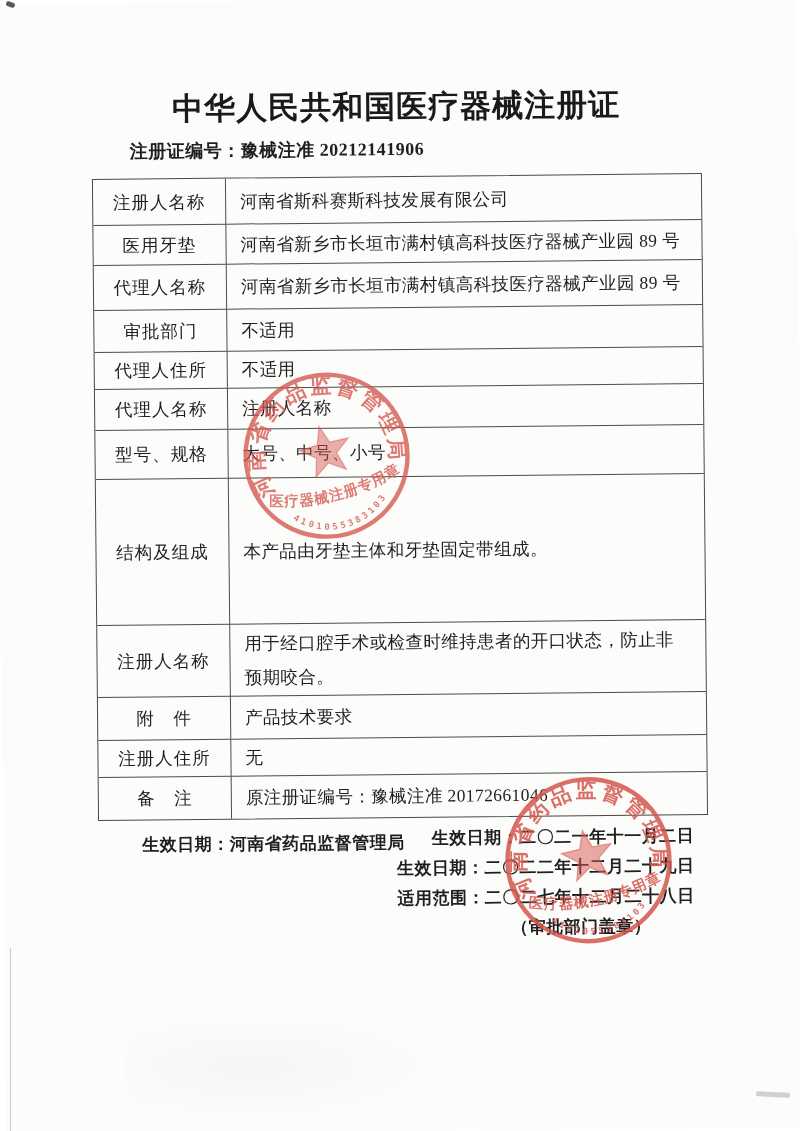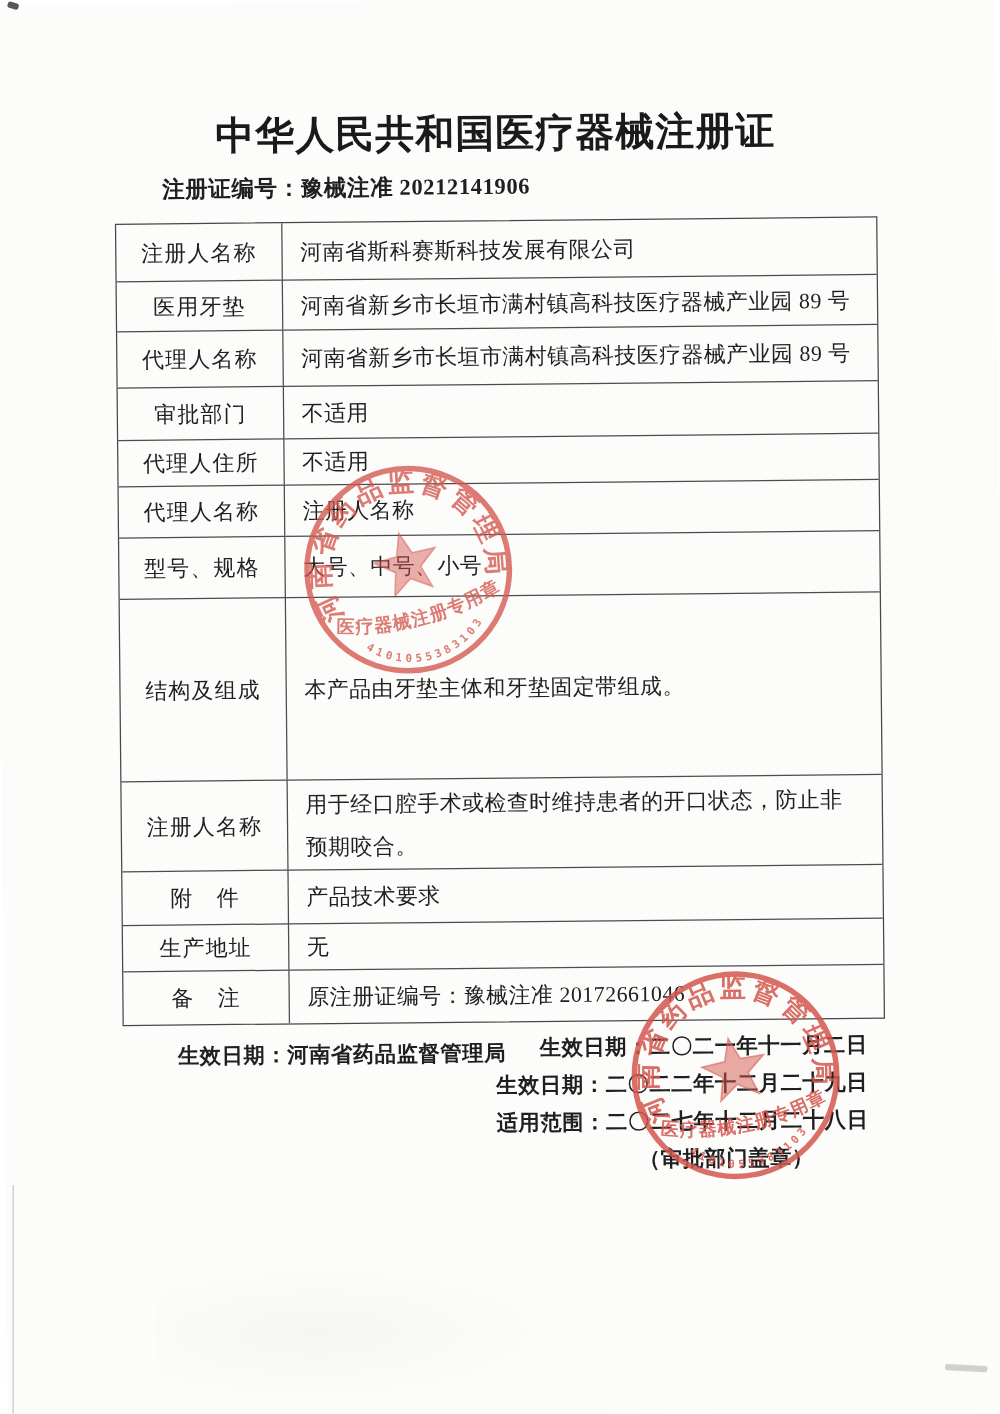--- a/index.html
+++ b/index.html
@@ -106,21 +106,21 @@
         </div>
 
       <div class="cell lbl">
           <span>附　件</span>
         </div>
       <div class="cell val">
           <span>产品技术要求</span>
         </div>
 
       <div class="cell lbl">
-          <span>生产地址</span>
+          <span>注册人住所</span>
         </div>
       <div class="cell val">
           <span>无</span>
         </div>
 
       <div class="cell lbl">
           <span>备　注</span>
         </div>
       <div class="cell val">
           <span>原注册证编号：豫械注准 20172661046</span>

